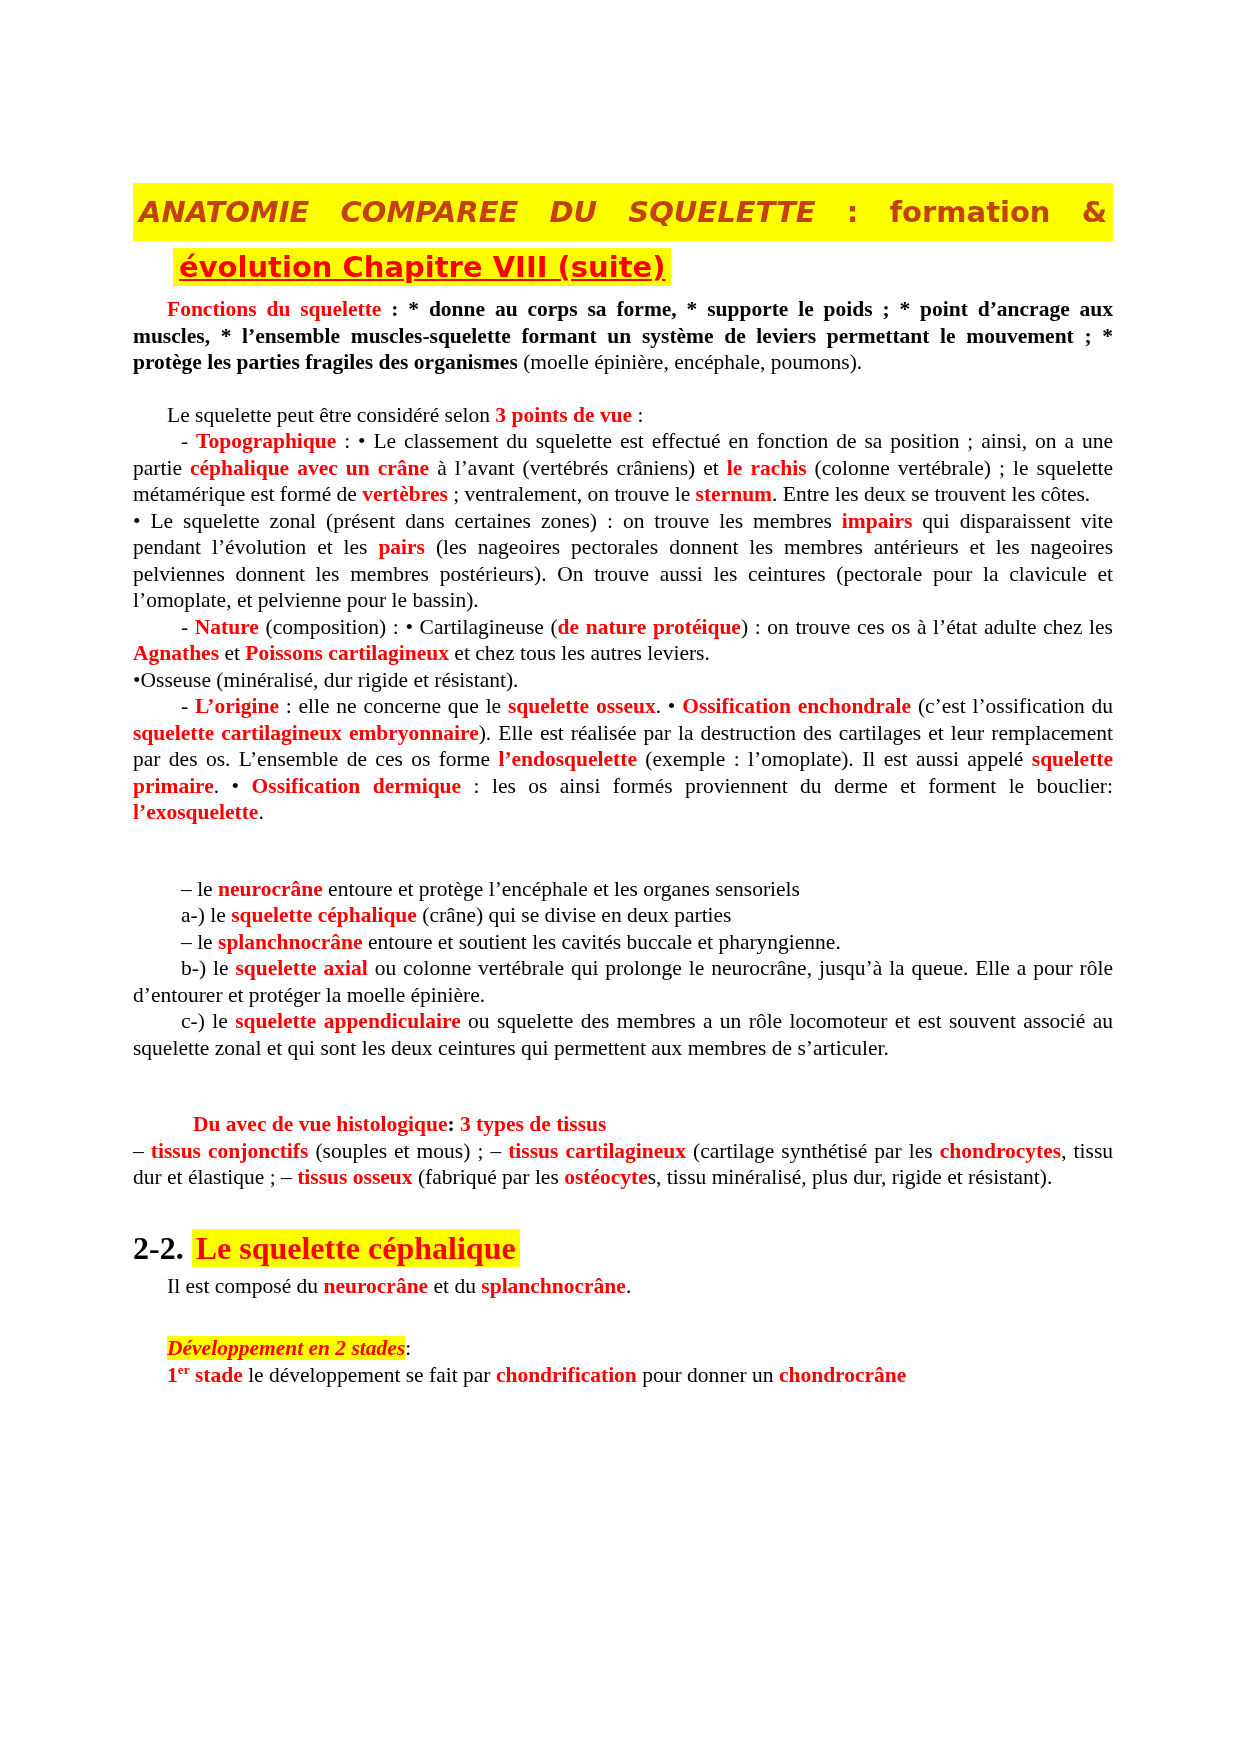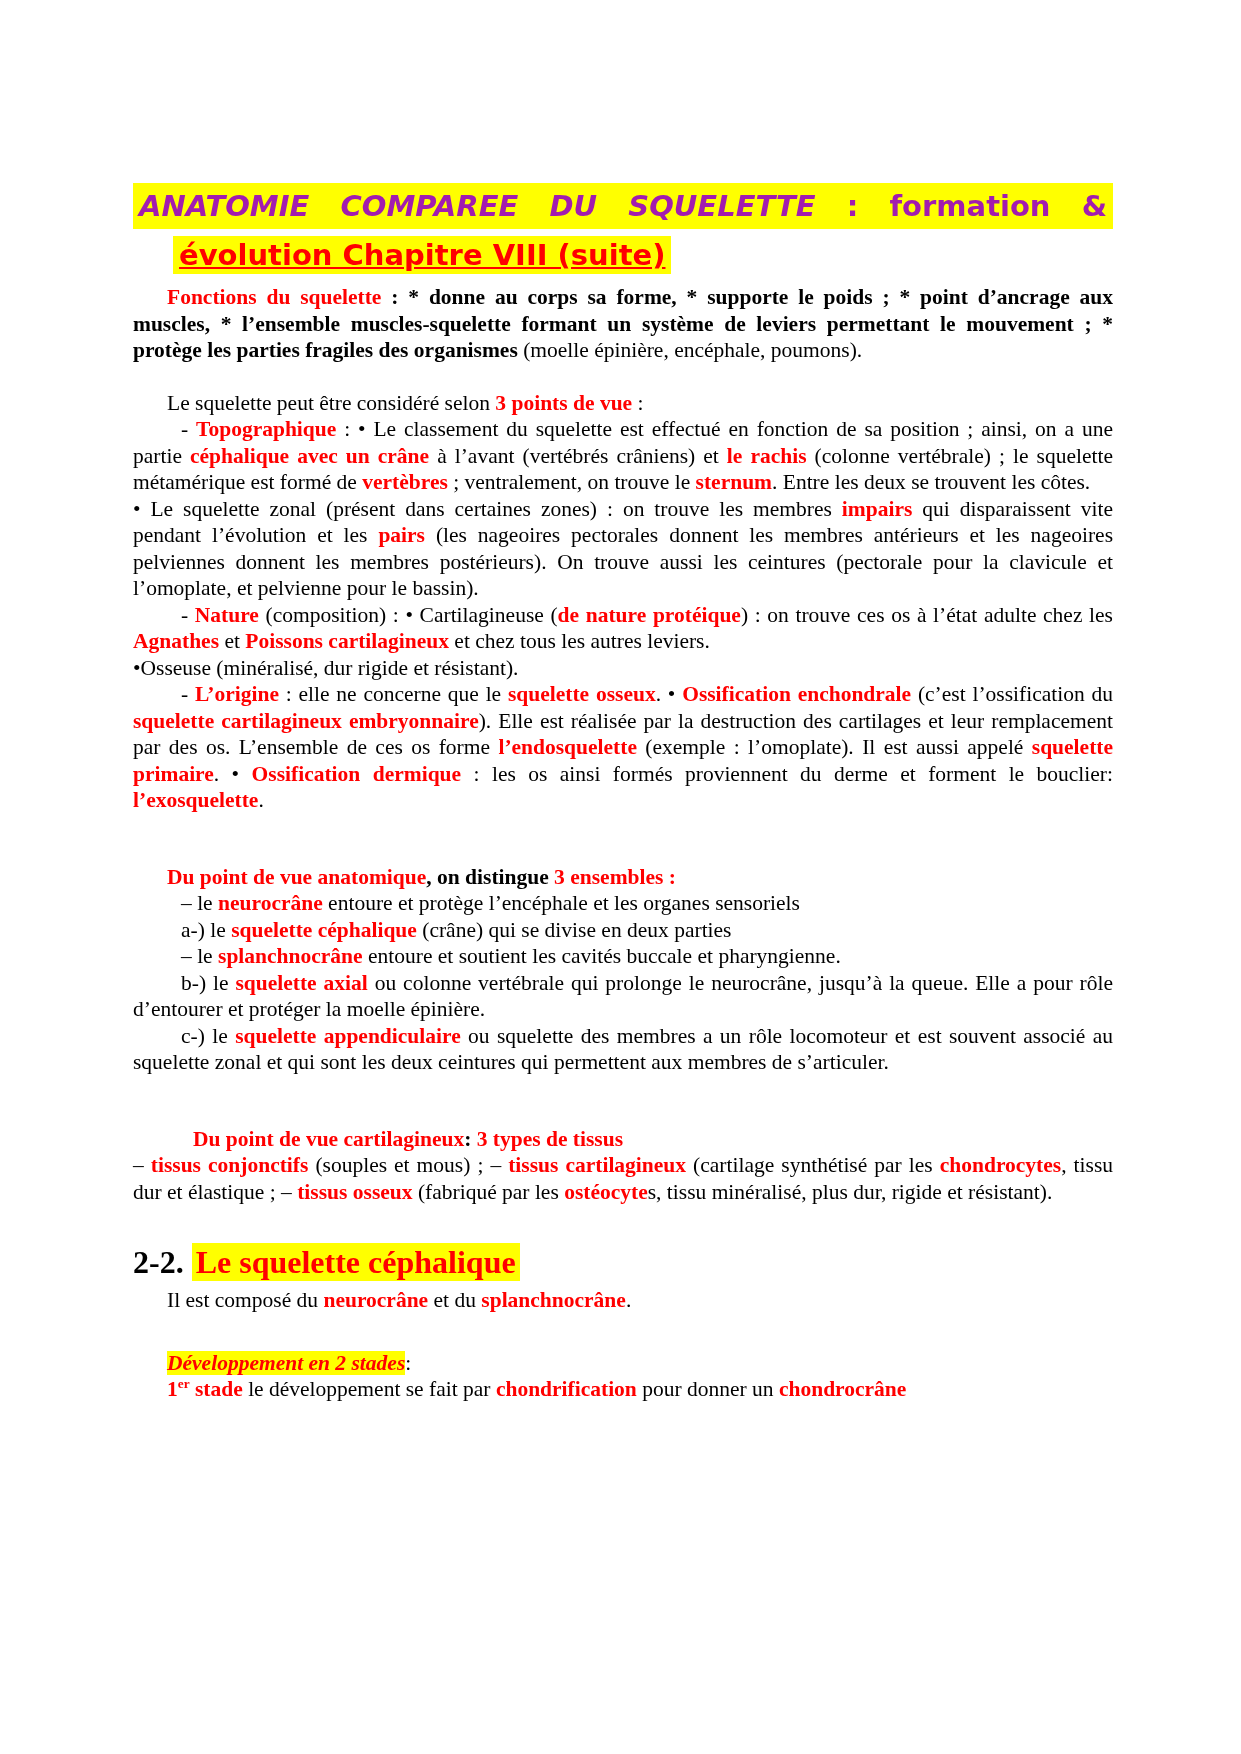--- a/index.html
+++ b/index.html
@@ -28,23 +28,23 @@
   .i0{text-indent:0;}
   .i1{text-indent:34px;}
   .i2{text-indent:48px;}
   .i3{text-indent:60px;}
   
   .t1{
     font-family:"DejaVu Sans", sans-serif;
     font-weight:bold;
     font-size:29px;
     line-height:38px;
-    color:#a21caf;
+    color:#c2410c;
     background:#ffff00;
-    padding:4px 6px;
+    padding:10px 6px;
     text-align:justify;
     text-align-last:justify;
     margin-bottom:7px;
   }
   .t2{
     font-family:"DejaVu Sans", sans-serif;
     font-weight:bold;
     font-size:29px;
     line-height:38px;
     color:#ff0000;
@@ -72,28 +72,27 @@
     <div class="para t2"><span class="hl">évolution Chapitre VIII (suite)</span></div>
     <div class="para body i1"><span class="r b">Fonctions du squelette</span><span class="b"> : </span><span class="b">* donne au corps sa forme, * supporte le poids ; * point d’ancrage aux muscles, * l’ensemble muscles-squelette formant un système de leviers permettant le mouvement ; * protège les parties fragiles des organismes </span><span>(moelle épinière, encéphale, poumons).</span></div>
     <div class="para sp1"></div>
     <div class="para body i1"><span>Le squelette peut être considéré selon </span><span class="r b">3 points de vue</span><span> :</span></div>
     <div class="para body i2"><span>- </span><span class="r b">Topographique</span><span> : • Le classement du squelette est effectué en fonction de sa position ; ainsi, on a une partie </span><span class="r b">céphalique avec un crâne</span><span> à l’avant (vertébrés crâniens) et </span><span class="r b">le rachis</span><span> (colonne vertébrale) ; le squelette métamérique est formé de </span><span class="r b">vertèbres</span><span> ; ventralement, on trouve le </span><span class="r b">sternum</span><span>. Entre les deux se trouvent les côtes.</span></div>
     <div class="para body i0"><span>• Le squelette zonal (présent dans certaines zones) : on trouve les membres </span><span class="r b">impairs</span><span> qui disparaissent vite pendant l’évolution et les </span><span class="r b">pairs</span><span> (les nageoires pectorales donnent les membres antérieurs et les nageoires pelviennes donnent les membres postérieurs). On trouve aussi les ceintures (pectorale pour la clavicule et l’omoplate, et pelvienne pour le bassin).</span></div>
     <div class="para body i2"><span>- </span><span class="r b">Nature</span><span> (composition) : • Cartilagineuse (</span><span class="r b">de nature protéique</span><span>) : on trouve ces os à l’état adulte chez les </span><span class="r b">Agnathes</span><span> et </span><span class="r b">Poissons cartilagineux</span><span> et chez tous les autres leviers.</span></div>
     <div class="para body i0"><span>•Osseuse (minéralisé, dur rigide et résistant).</span></div>
     <div class="para body i2"><span>- </span><span class="r b">L’origine</span><span> : elle ne concerne que le </span><span class="r b">squelette osseux</span><span>. • </span><span class="r b">Ossification enchondrale</span><span> (c’est l’ossification du </span><span class="r b">squelette cartilagineux embryonnaire</span><span>). Elle est réalisée par la destruction des cartilages et leur remplacement par des os. L’ensemble de ces os forme </span><span class="r b">l’endosquelette</span><span> (exemple : l’omoplate). Il est aussi appelé </span><span class="r b">squelette primaire</span><span>. • </span><span class="r b">Ossification dermique</span><span> : les os ainsi formés proviennent du derme et forment le bouclier: </span><span class="r b">l’exosquelette</span><span>.</span></div>
     <div class="para sp2"></div>
-    <div class="para body i1"><span class="r b">Du point de vue anatomique</span><span class="b">, on distingue </span><span class="r b">3 ensembles :</span></div>
     <div class="para body i2"><span>– le </span><span class="r b">neurocrâne</span><span> entoure et protège l’encéphale et les organes sensoriels</span></div>
     <div class="para body i2"><span>a-) le </span><span class="r b">squelette céphalique</span><span> (crâne) qui se divise en deux parties</span></div>
     <div class="para body i2"><span>– le </span><span class="r b">splanchnocrâne</span><span> entoure et soutient les cavités buccale et pharyngienne.</span></div>
     <div class="para body i2"><span>b-) le </span><span class="r b">squelette axial</span><span> ou colonne vertébrale qui prolonge le neurocrâne, jusqu’à la queue. Elle a pour rôle d’entourer et protéger la moelle épinière.</span></div>
     <div class="para body i2"><span>c-) le </span><span class="r b">squelette appendiculaire</span><span> ou squelette des membres a un rôle locomoteur et est souvent associé au squelette zonal et qui sont les deux ceintures qui permettent aux membres de s’articuler.</span></div>
     <div class="para sp2"></div>
-    <div class="para body i3"><span class="r b">Du point de vue cartilagineux</span><span class="b">: </span><span class="r b">3 types de tissus</span></div>
+    <div class="para body i3"><span class="r b">Du avec de vue histologique</span><span class="b">: </span><span class="r b">3 types de tissus</span></div>
     <div class="para body i0"><span>– </span><span class="r b">tissus conjonctifs</span><span> (souples et mous) ; – </span><span class="r b">tissus cartilagineux</span><span> (cartilage synthétisé par les </span><span class="r b">chondrocytes</span><span>, tissu dur et élastique ; – </span><span class="r b">tissus osseux</span><span> (fabriqué par les </span><span class="r b">ostéocyte</span><span>s, tissu minéralisé, plus dur, rigide et résistant).</span></div>
     <div class="para sp3"></div>
     <div class="para h2"><span class="b">2-2. </span><span class="r b hl">Le squelette céphalique</span></div>
     <div class="para body i1"><span>Il est composé du </span><span class="r b">neurocrâne</span><span> et du </span><span class="r b">splanchnocrâne</span><span>.</span></div>
     <div class="para sp3"></div>
     <div class="para body i1"><span class="r b i hl">Développement en 2 stades</span><span>:</span></div>
     <div class="para body i1"><span class="r b">1</span><span class="r b sup">er</span><span class="r b"> stade</span><span> le développement se fait par </span><span class="r b">chondrification</span><span> pour donner un </span><span class="r b">chondrocrâne</span></div>
   </div>
 
 </body></html>

